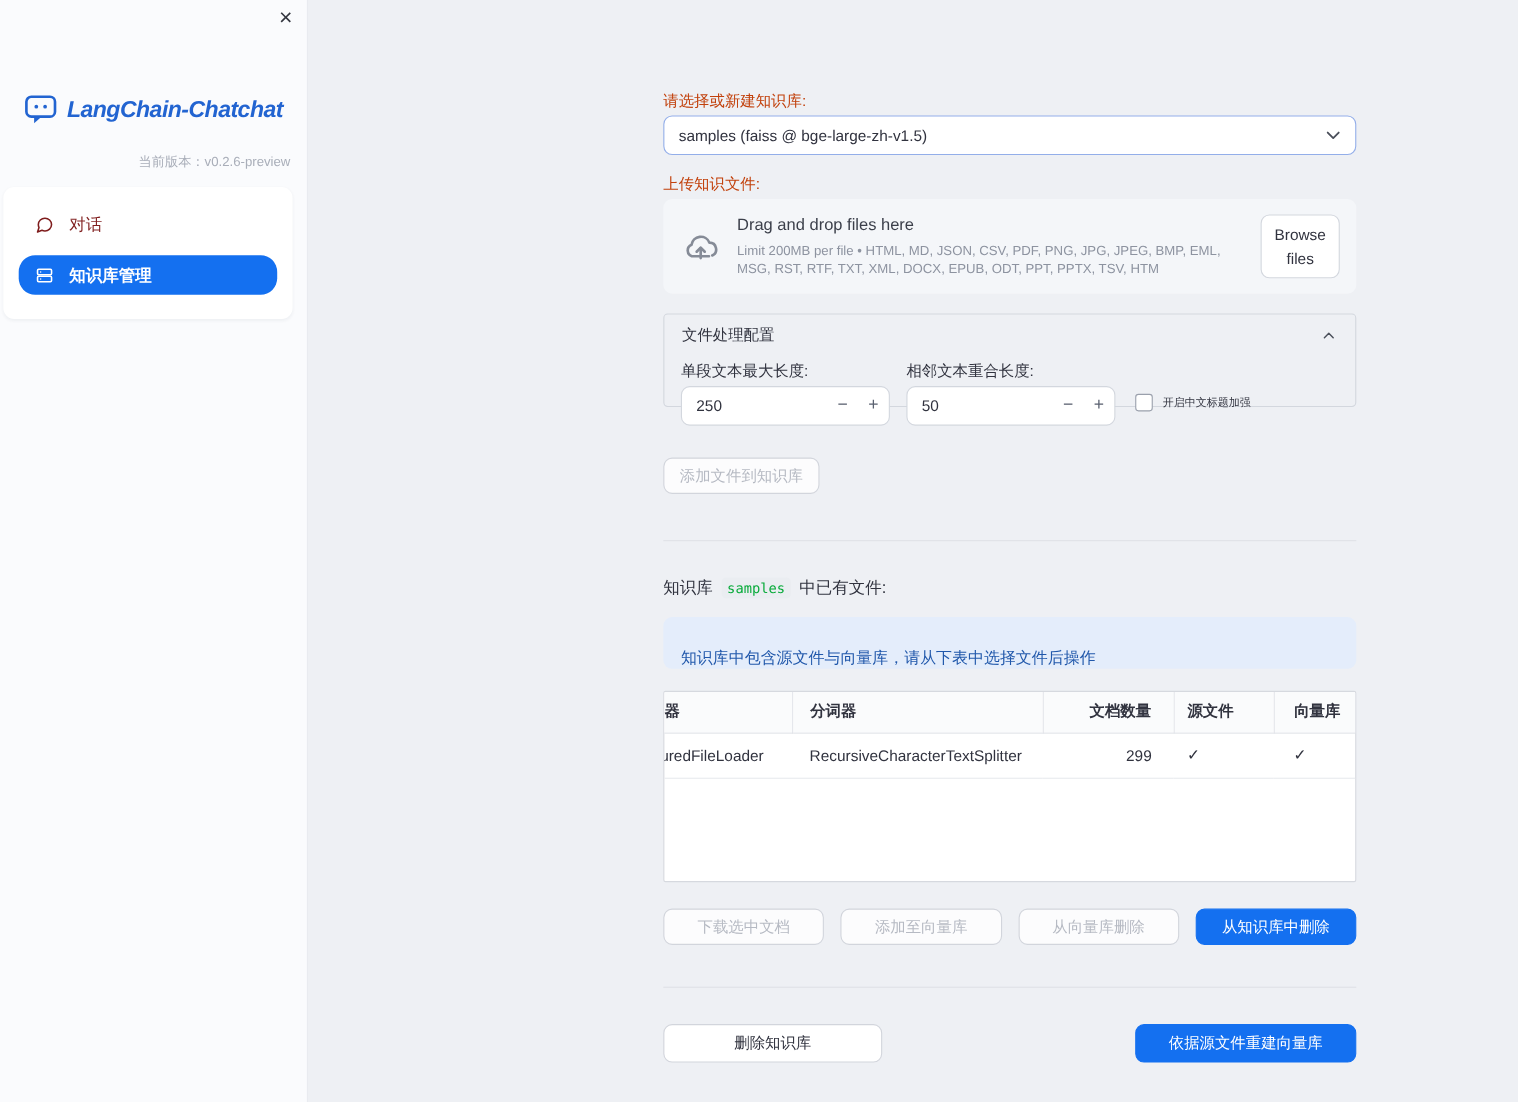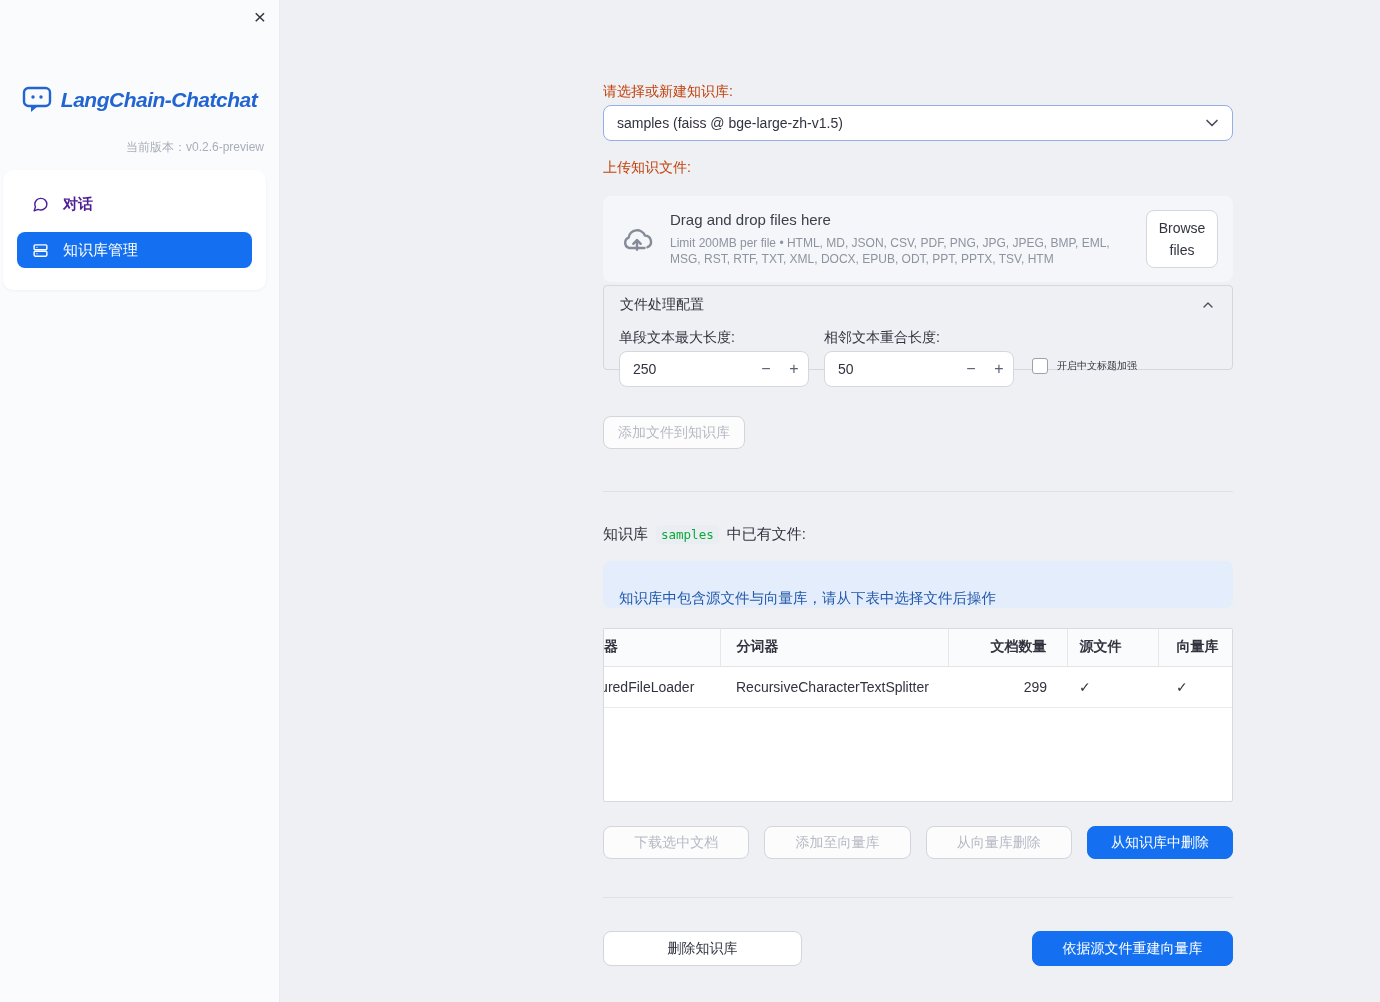--- a/index.html
+++ b/index.html
@@ -35,41 +35,41 @@
   }
   .menu-card {
     position:absolute; top:170px; left:3px; width:263px;
     background:#ffffff; border-radius:10px;
     padding:16px 14px 22px;
     box-shadow:0 1px 3px rgba(20,30,60,0.05);
   }
   .menu-item {
     display:flex; align-items:center; gap:14px;
     height:36px; padding:0 15px; border-radius:8px;
-    font-size:15px; color:#4c1d95; cursor:pointer; font-weight:700;
+    font-size:15px; color:#7f1d1d; cursor:pointer; font-weight:400;
   }
   .menu-item + .menu-item { margin-top:10px; }
-  .menu-item.selected { background:#1470f0; color:#ffffff; font-weight:400; }
+  .menu-item.selected { background:#1470f0; color:#ffffff; font-weight:700;border-radius:15px; }
   .menu-icon { width:17px; height:17px; flex:0 0 auto; }
 
   
   .block { position:absolute; left:603px; width:630px; }
   .field-label { font-size:14px; color:#c2410c; }
 
   #kb-label { top:83px; }
   #kb-select {
     top:105px; height:36px; background:#fff;
     border:1px solid #93aee9; border-radius:8px;
     display:flex; align-items:center; justify-content:space-between;
     padding:0 10px 0 13px; font-size:14px; cursor:pointer;
   }
 
   #upload-label { top:159px; }
   #uploader {
-    top:196px; height:86px; background:#f4f6f9; border-radius:8px;
+    top:181px; height:86px; background:#f4f6f9; border-radius:8px;
     display:flex; align-items:center; gap:16px; padding:0 15px 0 17px;
   }
   .uploader-texts { flex:1; }
   .uploader-title { font-size:15px; color:#3b3f4a; margin-bottom:7px; }
   .uploader-limit { font-size:12px; color:#8d93a0; line-height:16px; max-width:478px; }
   .browse-btn {
     width:72px; min-height:49px; background:#fff;
     border:1px solid #d3d7de; border-radius:8px;
     font-size:14px; color:#31333f; text-align:center;
     display:flex; align-items:center; justify-content:center;

